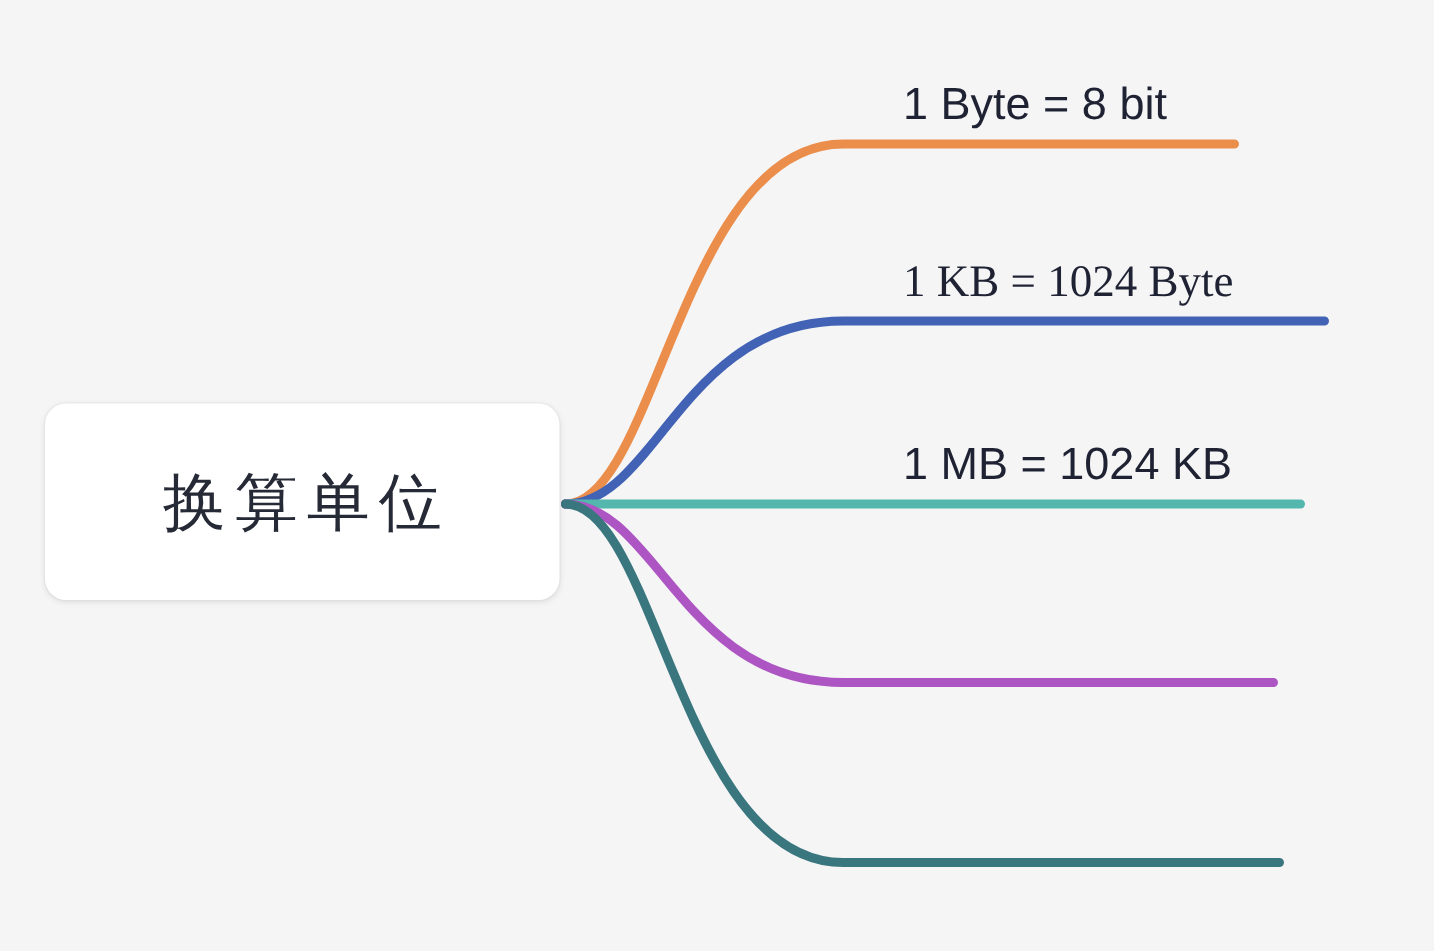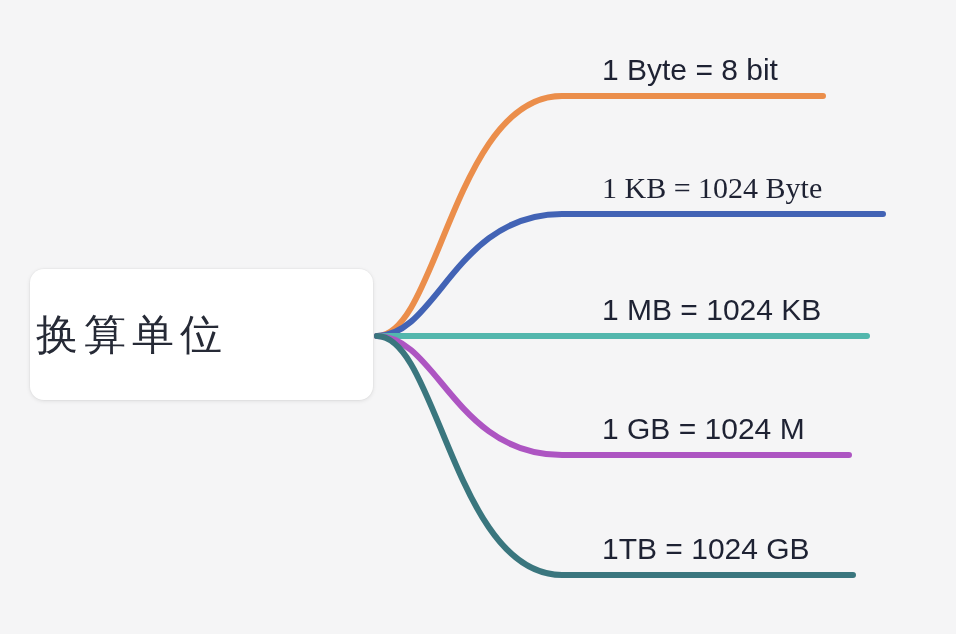--- a/index.html
+++ b/index.html
@@ -25,20 +25,21 @@
     position: absolute;
     left: 30px;
     top: 269px;
     width: 343px;
     height: 131px;
     background: #FFFFFF;
     border-radius: 14px;
     box-shadow: 0 1px 4px rgba(0,0,0,0.10), 0 0 0 1px rgba(0,0,0,0.02);
     display: flex;
     align-items: center;
+    justify-content: center;
   }
   .root-node .root-label {
     font-size: 42px;
     letter-spacing: 6px;
     color: #262A36;
     white-space: nowrap;
     text-indent: 6px;
   }
   .branch-label {
     position: absolute;
@@ -63,16 +64,14 @@
       <path d="M 377 336 C 437 336, 455 575, 562 575 H 853" fill="none" stroke="#3A767E" stroke-width="6" stroke-linecap="round"></path>
     </svg>
 
   <div class="root-node">
     <span class="root-label">换算单位</span>
   </div>
 
   <div class="branch-label" style="left: 602px; top: 54px;">1 Byte = 8 bit</div>
   <div class="branch-label" style="left: 602px; top: 172px; font-family: Liberation Serif, serif;">1 KB = 1024 Byte</div>
   <div class="branch-label" style="left: 602px; top: 294px;">1 MB = 1024 KB</div>
-  <div class="branch-label" style="left: 602px; top: 413px;">1 GB = 1024 M</div>
-  <div class="branch-label" style="left: 602px; top: 533px;">1TB = 1024 GB</div>
 
 </div>
 
 </body></html>

